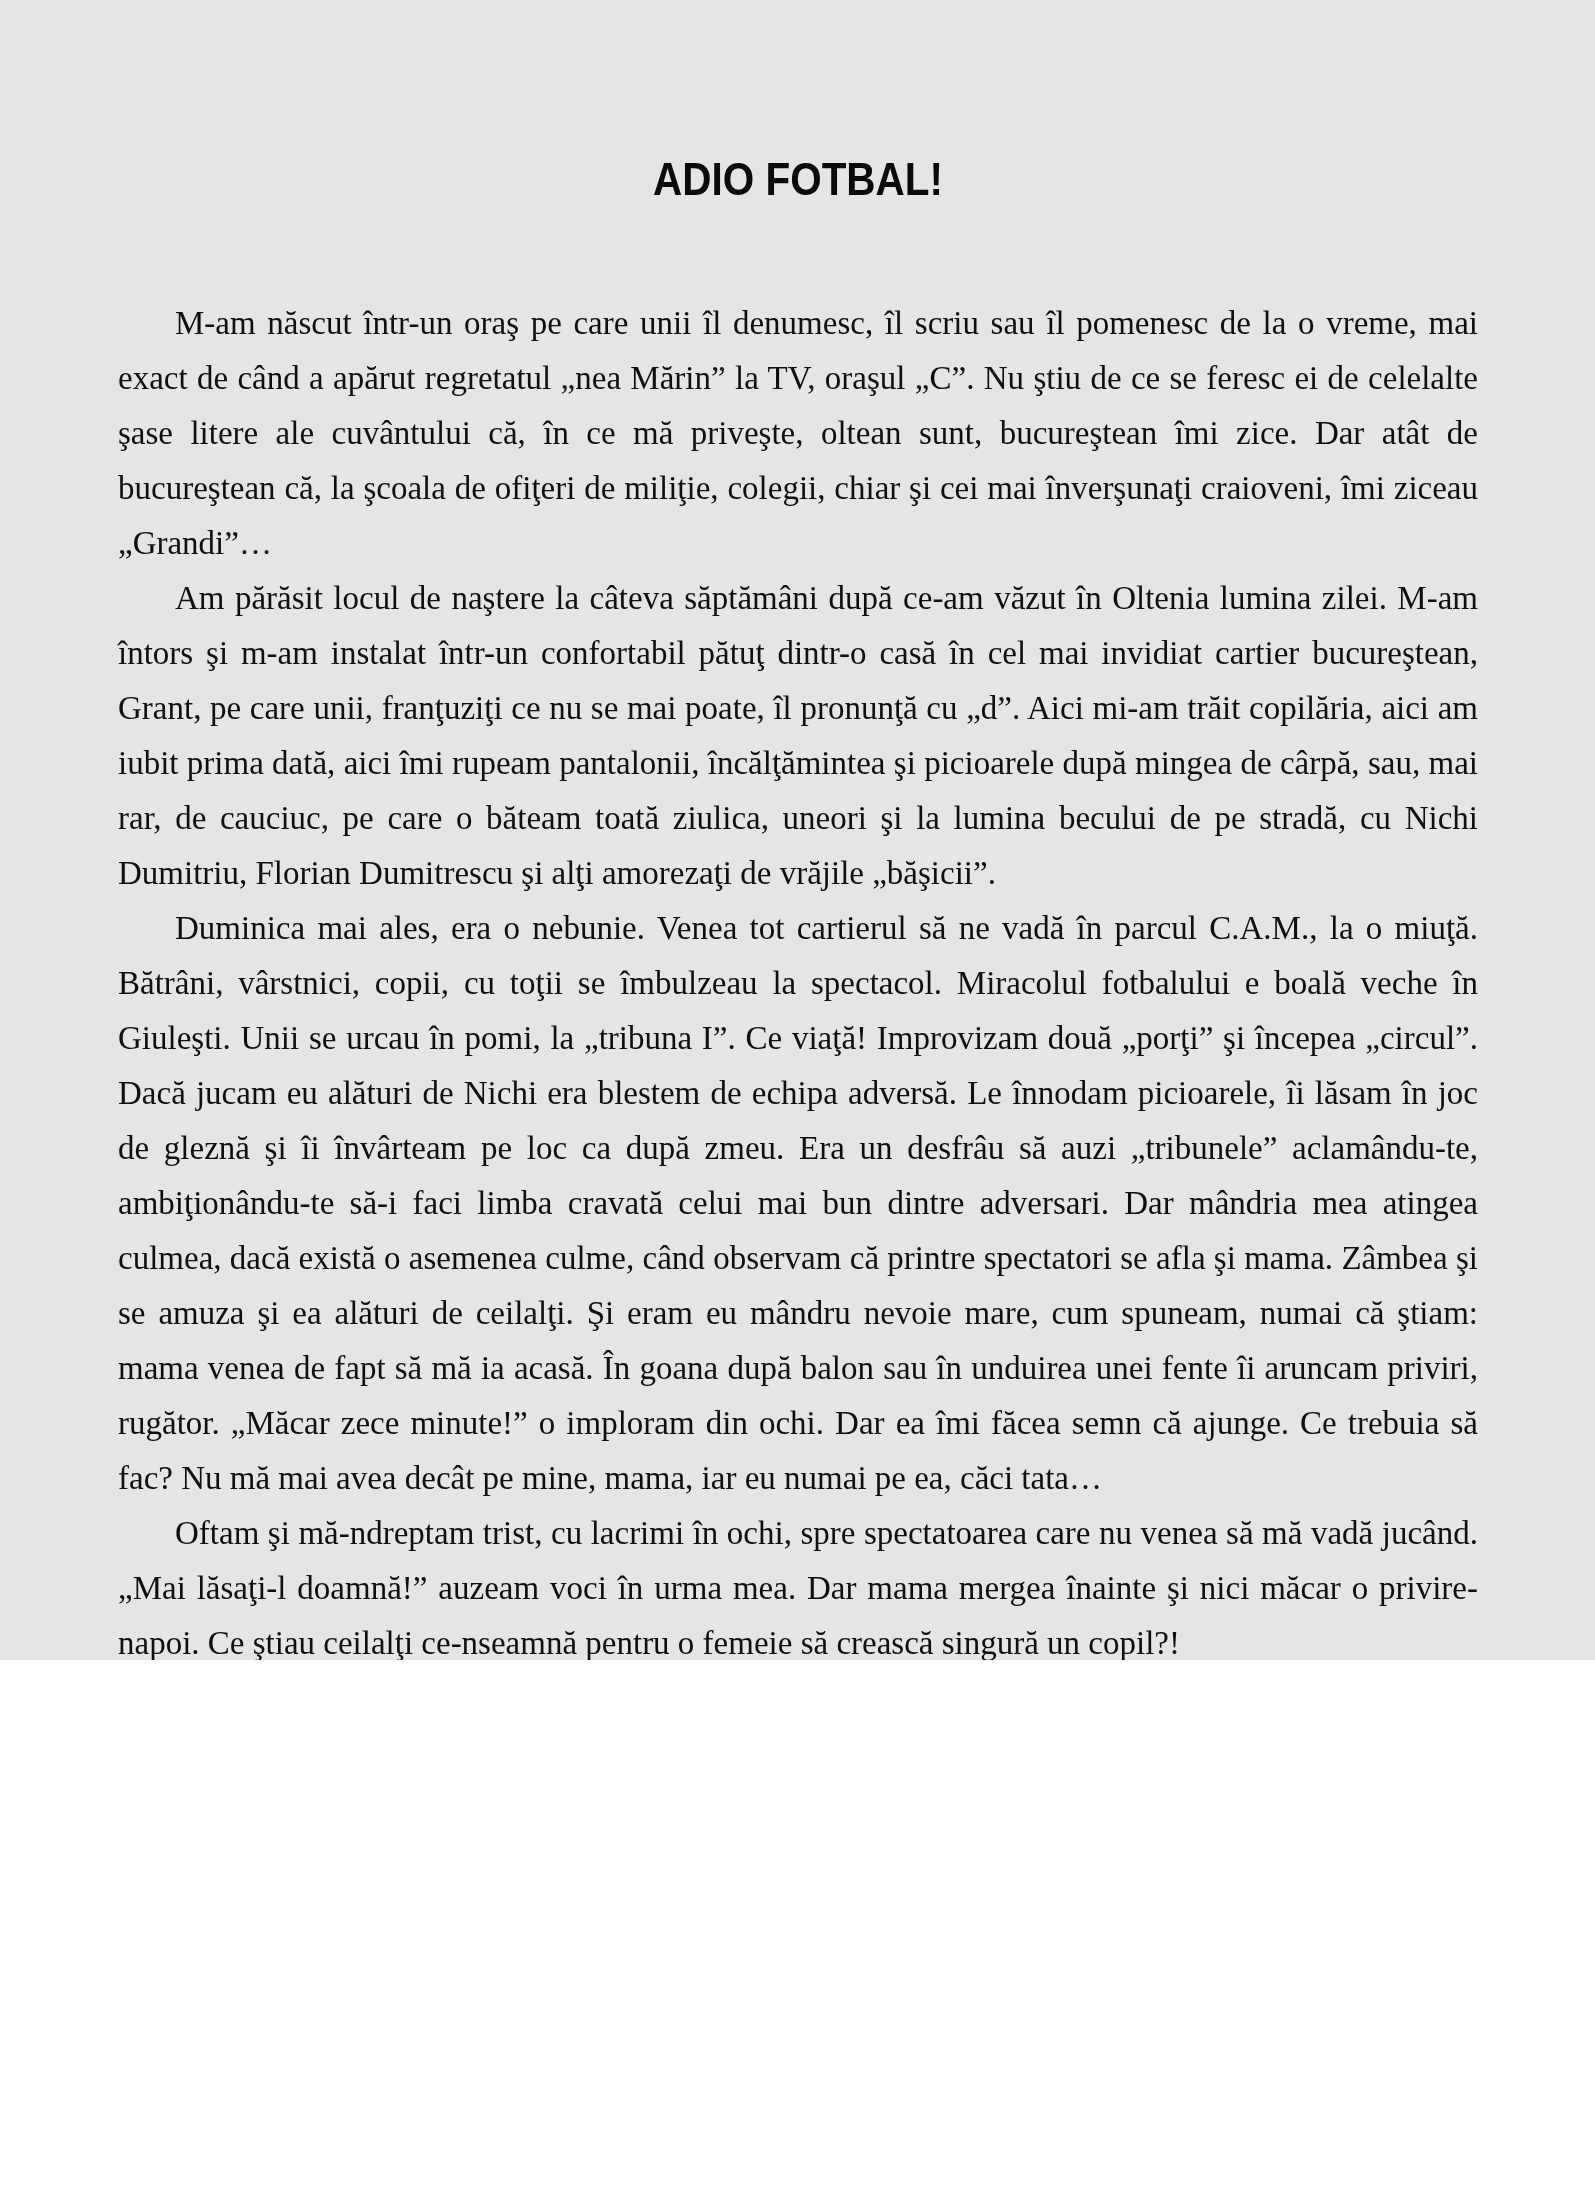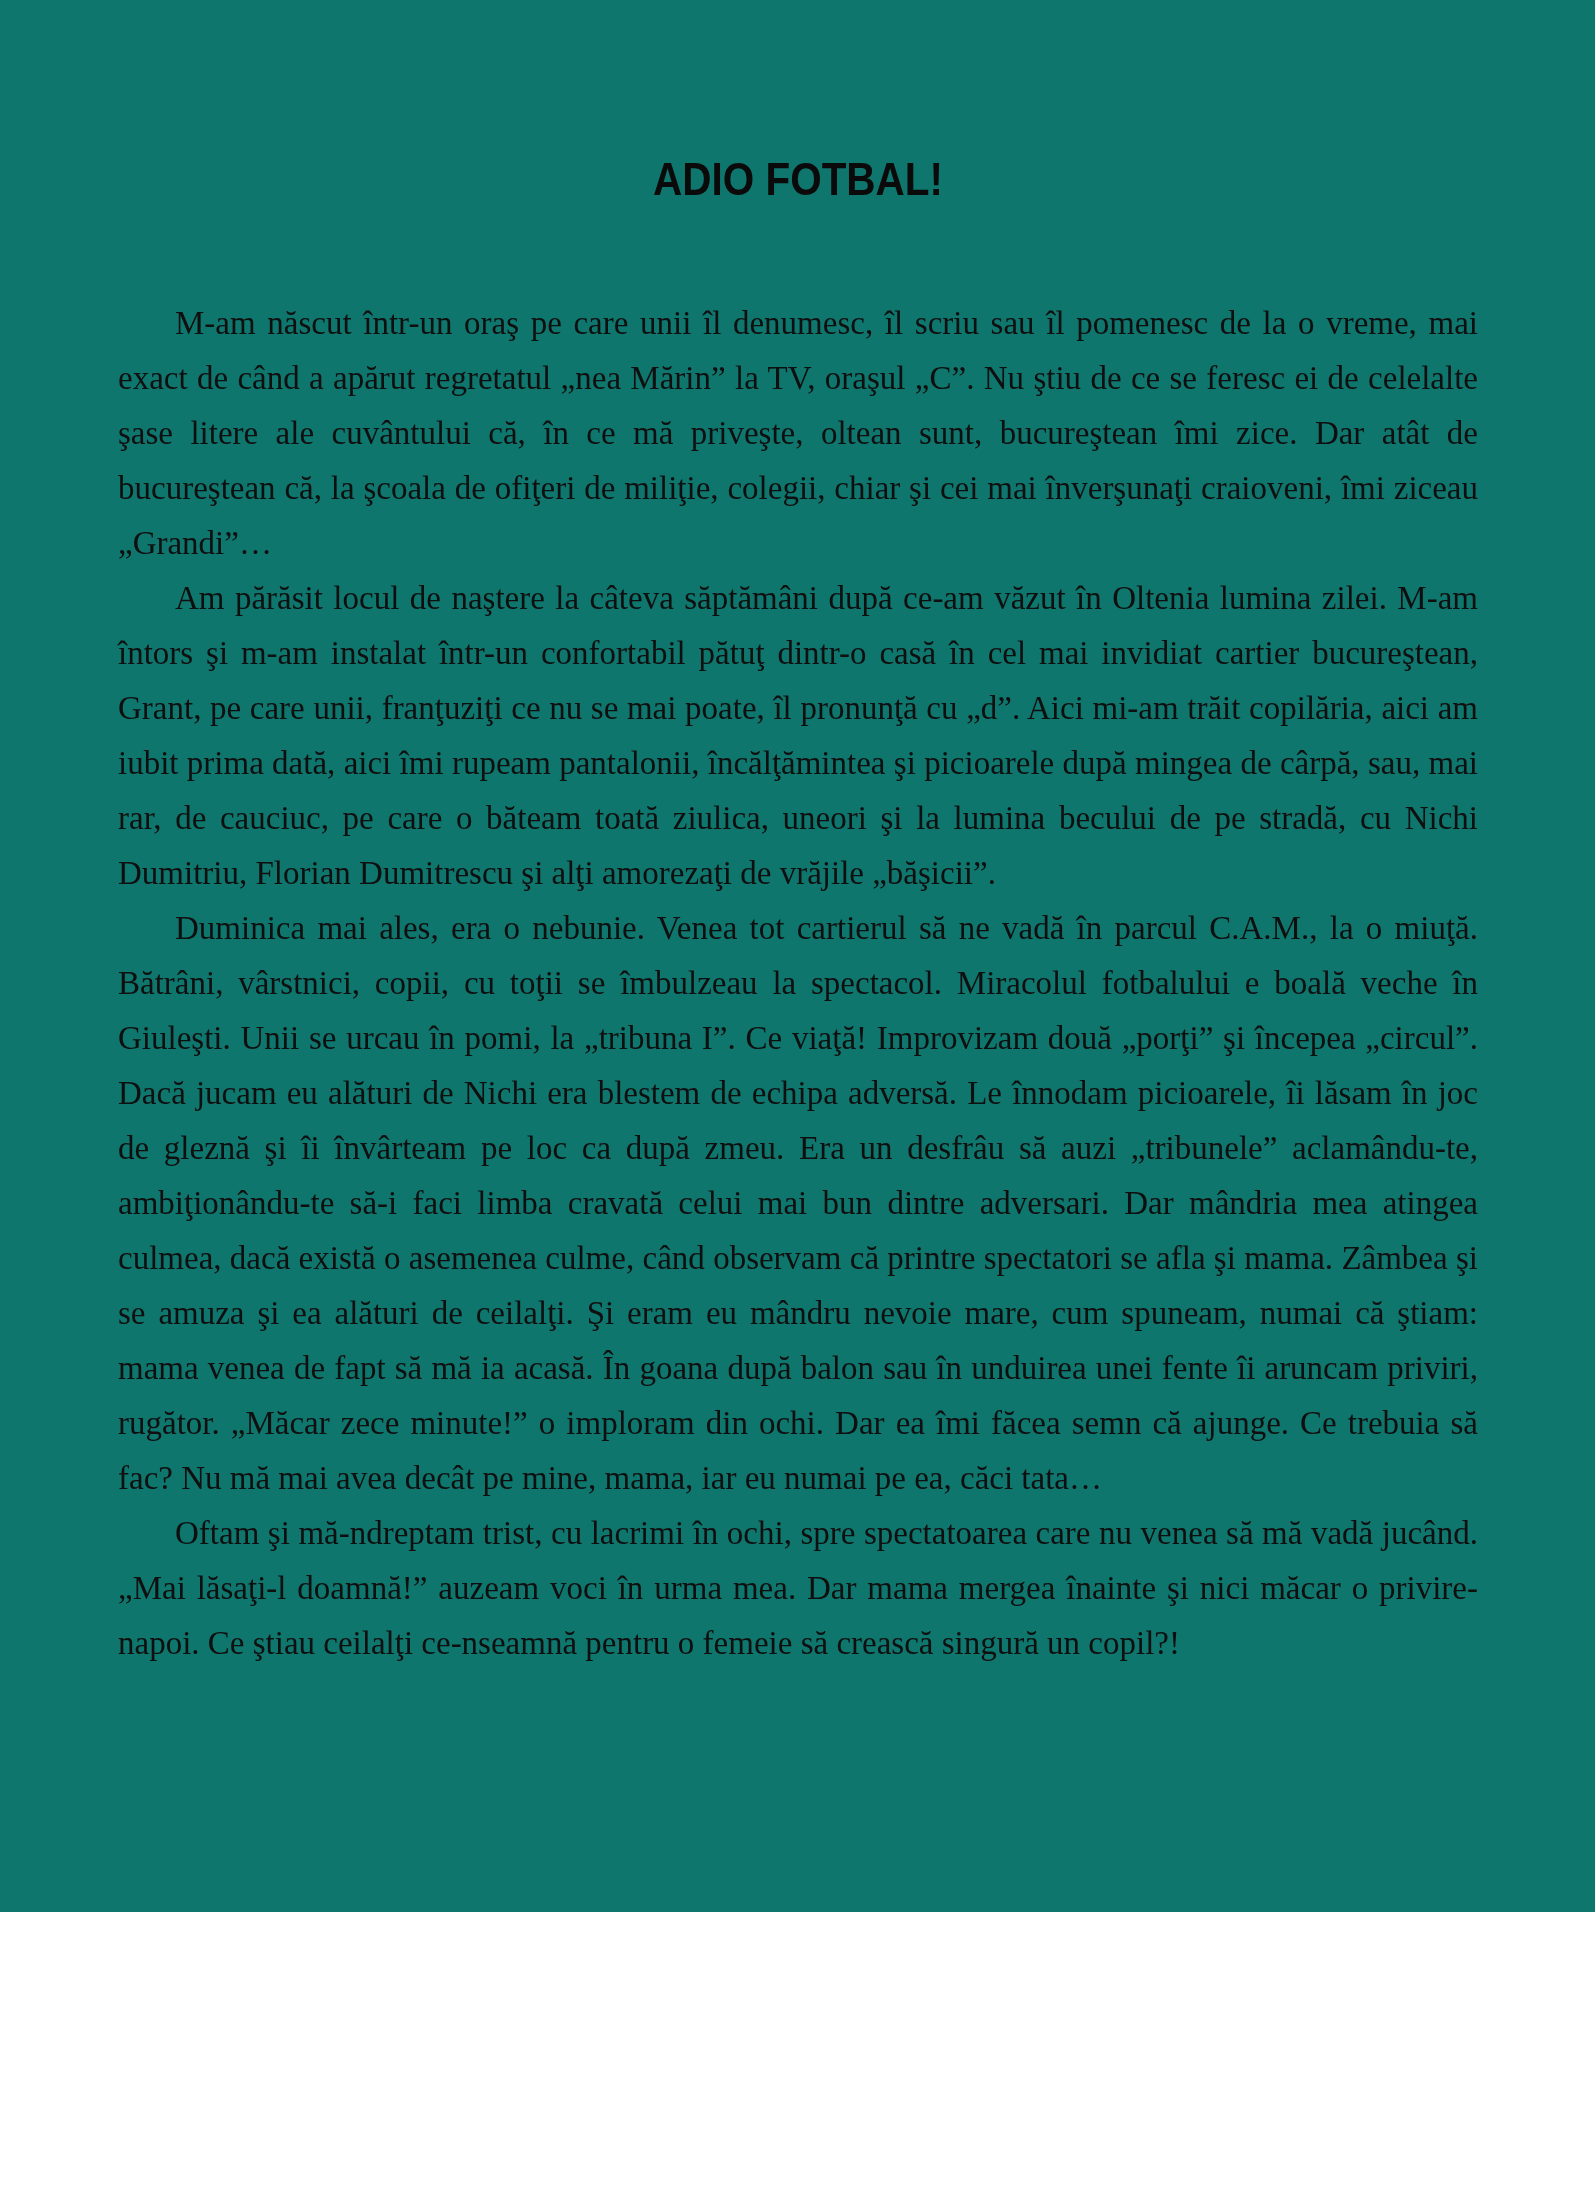--- a/index.html
+++ b/index.html
@@ -3,22 +3,22 @@
 <meta charset="utf-8">
 <style>
   html, body {
     margin: 0;
     padding: 0;
     background: #ffffff;
   }
   .page {
     position: relative;
     width: 1595px;
-    height: 1912px;
-    background: #0f766e;
+    height: 1660px;
+    background: #e5e5e5;
     color: #111111;
     font-family: "Liberation Serif", serif;
     overflow: hidden;
   }
   .chapter-title {
     position: absolute;
     top: 152px;
     left: 118px;
     width: 1360px;
     margin: 0;

